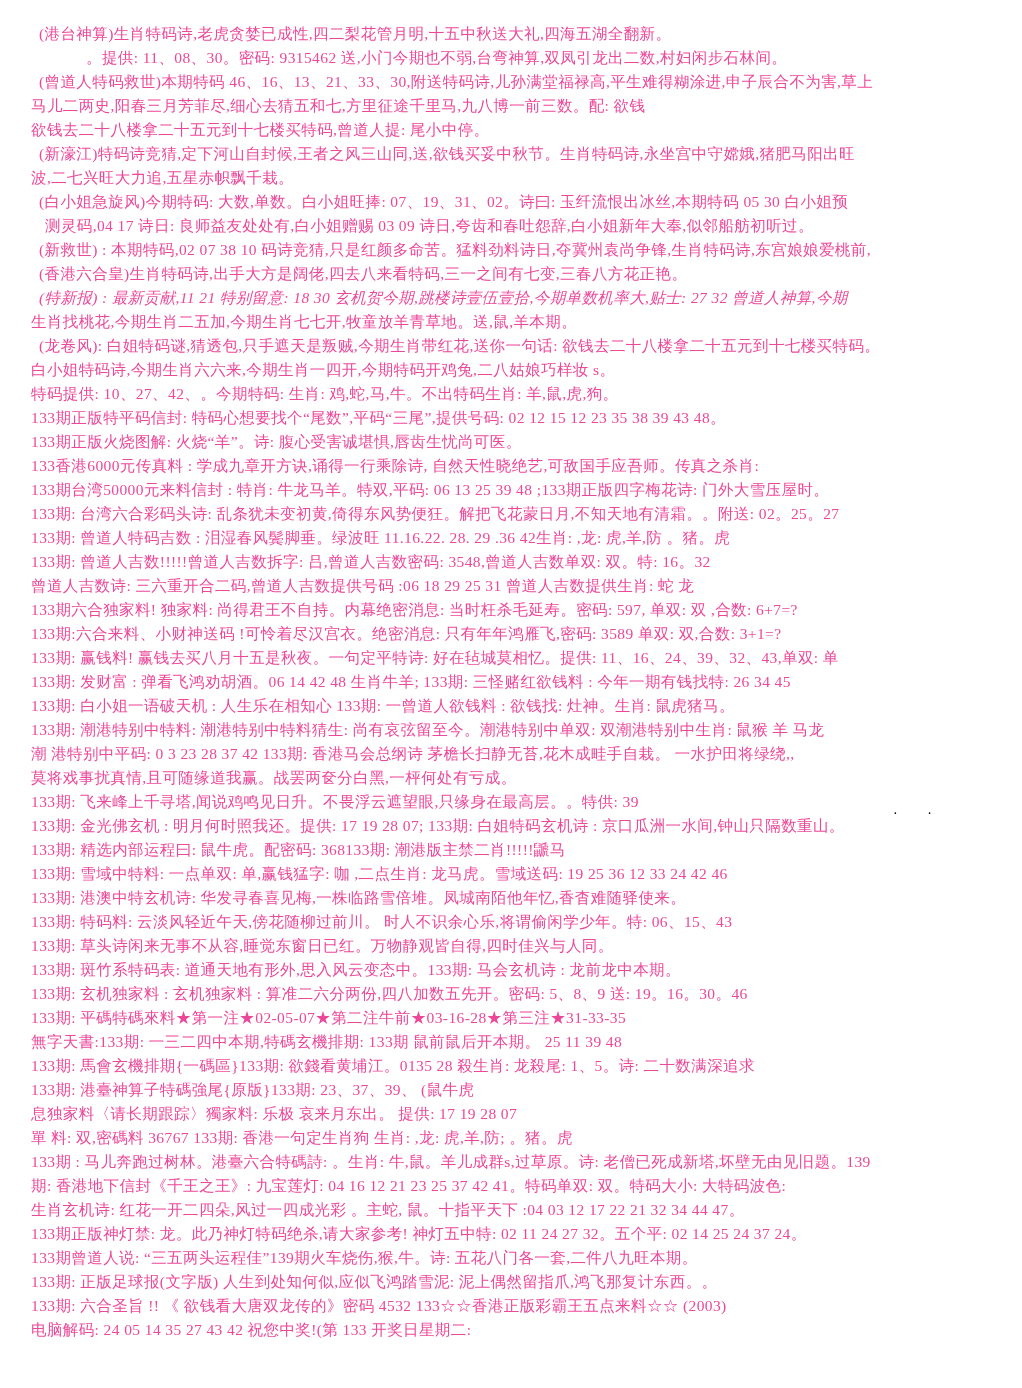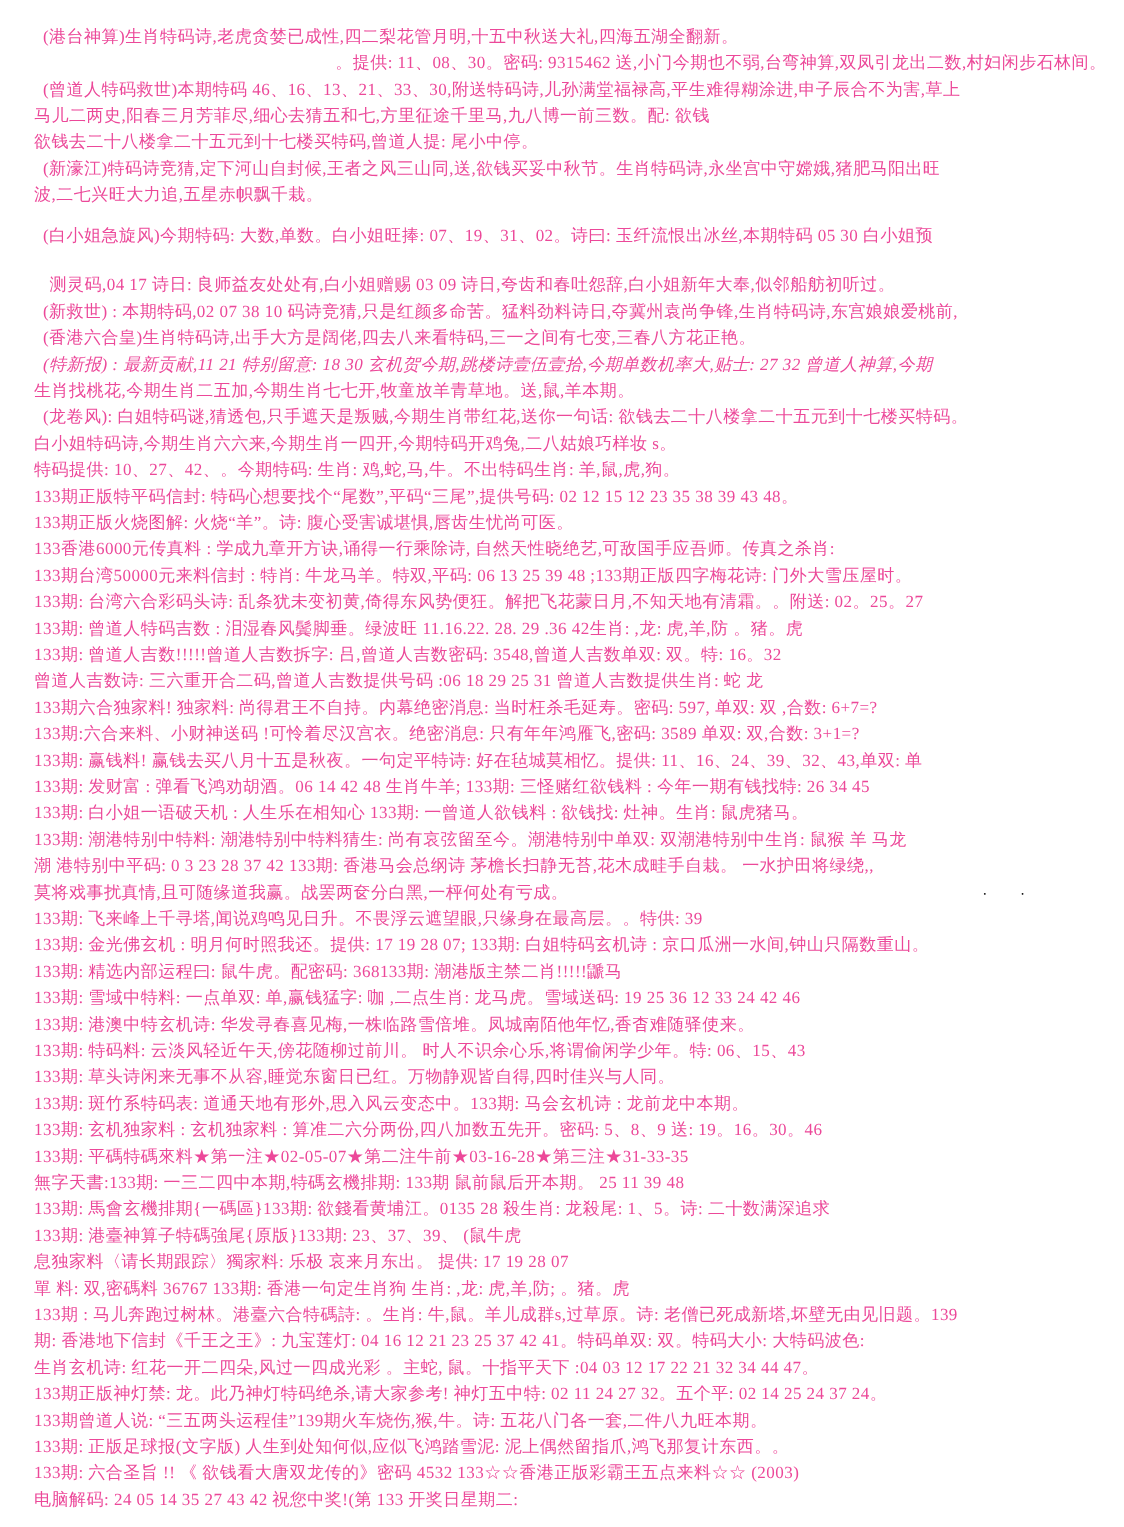--- a/index.html
+++ b/index.html
@@ -38,28 +38,28 @@
     letter-spacing: 13px;
     white-space: nowrap;
   }
 </style>
 </head>
 <body>
 
 <div id="doc">
   <div>
       <div class="line" style="padding-left: 8px;">(港台神算)生肖特码诗,老虎贪婪已成性,四二梨花管月明,十五中秋送大礼,四海五湖全翻新。</div>
-      <div class="line" style="padding-left: 55px; text-align: right;">。提供: 11、08、30。密码: 9315462 送,小门今期也不弱,台弯神算,双凤引龙出二数,村妇闲步石林间。</div>
+      <div class="line" style="padding-left: 55px;">。提供: 11、08、30。密码: 9315462 送,小门今期也不弱,台弯神算,双凤引龙出二数,村妇闲步石林间。</div>
       <div class="line" style="padding-left: 8px;">(曾道人特码救世)本期特码 46、16、13、21、33、30,附送特码诗,儿孙满堂福禄高,平生难得糊涂进,申子辰合不为害,草上</div>
       <div class="line">马儿二两史,阳春三月芳菲尽,细心去猜五和七,方里征途千里马,九八博一前三数。配: 欲钱</div>
       <div class="line">欲钱去二十八楼拿二十五元到十七楼买特码,曾道人提: 尾小中停。</div>
       <div class="line" style="padding-left: 8px; font-family: Liberation Serif, serif;">(新濠江)特码诗竞猜,定下河山自封候,王者之风三山同,送,欲钱买妥中秋节。生肖特码诗,永坐宫中守嫦娥,猪肥马阳出旺</div>
       <div class="line">波,二七兴旺大力追,五星赤帜飘千栽。</div>
-      <div class="line" style="padding-left: 8px; margin-top: 13px;">(白小姐急旋风)今期特码: 大数,单数。白小姐旺捧: 07、19、31、02。诗曰: 玉纤流恨出冰丝,本期特码 05 30 白小姐预</div>
-      <div class="line" style="padding-left: 14px; margin-top: 21px;">测灵码,04 17 诗日: 良师益友处处有,白小姐赠赐  03 09 诗日,夸齿和春吐怨辞,白小姐新年大奉,似邻船舫初听过。</div>
+      <div class="line" style="padding-left: 8px;">(白小姐急旋风)今期特码: 大数,单数。白小姐旺捧: 07、19、31、02。诗曰: 玉纤流恨出冰丝,本期特码 05 30 白小姐预</div>
+      <div class="line" style="padding-left: 14px;">测灵码,04 17 诗日: 良师益友处处有,白小姐赠赐  03 09 诗日,夸齿和春吐怨辞,白小姐新年大奉,似邻船舫初听过。</div>
       <div class="line" style="padding-left: 8px;">(新救世) : 本期特码,02 07 38 10 码诗竞猜,只是红颜多命苦。猛料劲料诗日,夺冀州袁尚争锋,生肖特码诗,东宫娘娘爱桃前,</div>
       <div class="line" style="padding-left: 8px;">(香港六合皇)生肖特码诗,出手大方是阔佬,四去八来看特码,三一之间有七变,三春八方花正艳。</div>
       <div class="line" style="padding-left: 8px; font-style: italic;">(特新报) : 最新贡献,11 21 特别留意: 18 30 玄机贺今期,跳楼诗壹伍壹拾,今期单数机率大,贴士: 27 32 曾道人神算,今期</div>
       <div class="line">生肖找桃花,今期生肖二五加,今期生肖七七开,牧童放羊青草地。送,鼠,羊本期。</div>
       <div class="line" style="padding-left: 8px;">(龙卷风): 白姐特码谜,猜透包,只手遮天是叛贼,今期生肖带红花,送你一句话: 欲钱去二十八楼拿二十五元到十七楼买特码。</div>
       <div class="line">白小姐特码诗,今期生肖六六来,今期生肖一四开,今期特码开鸡兔,二八姑娘巧样妆  s。</div>
       <div class="line">特码提供: 10、27、42、。今期特码: 生肖: 鸡,蛇,马,牛。不出特码生肖: 羊,鼠,虎,狗。</div>
       <div class="line">133期正版特平码信封: 特码心想要找个“尾数”,平码“三尾”,提供号码: 02   12   15   12   23   35  38   39  43   48。</div>
       <div class="line">133期正版火烧图解: 火烧“羊”。诗: 腹心受害诚堪惧,唇齿生忧尚可医。</div>
       <div class="line">133香港6000元传真料 : 学成九章开方诀,诵得一行乘除诗,  自然天性晓绝艺,可敌国手应吾师。传真之杀肖:</div>

